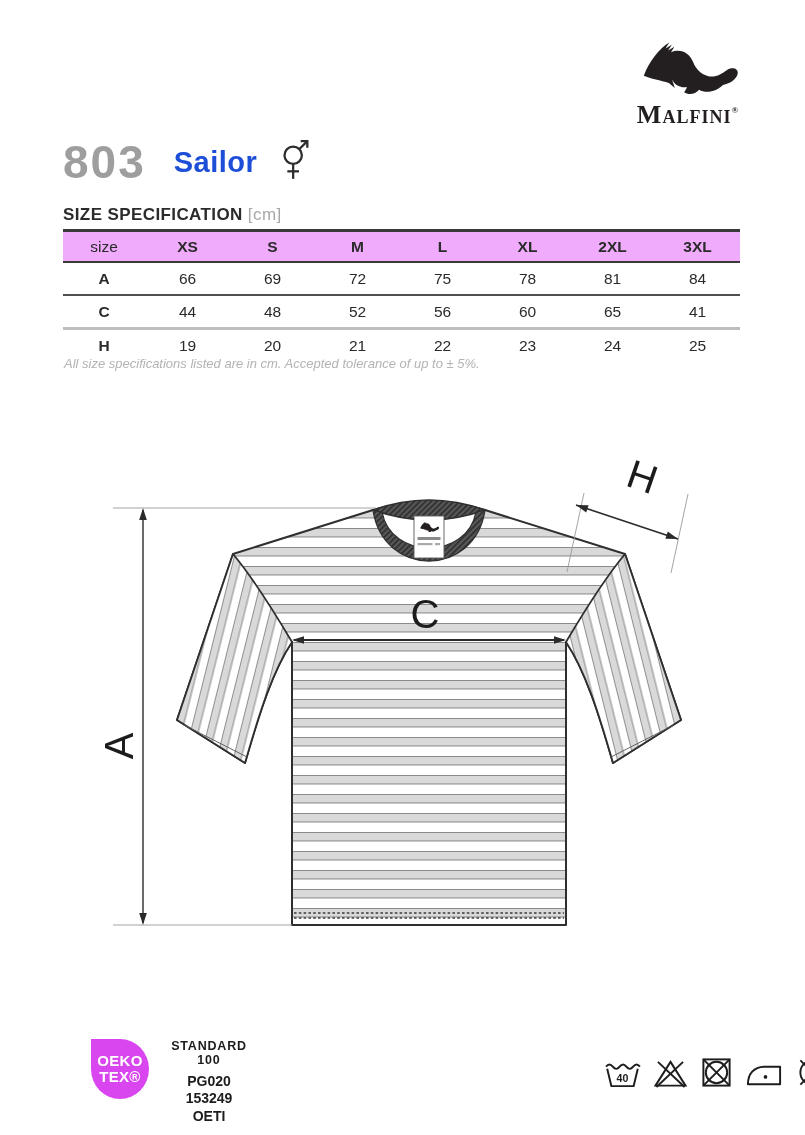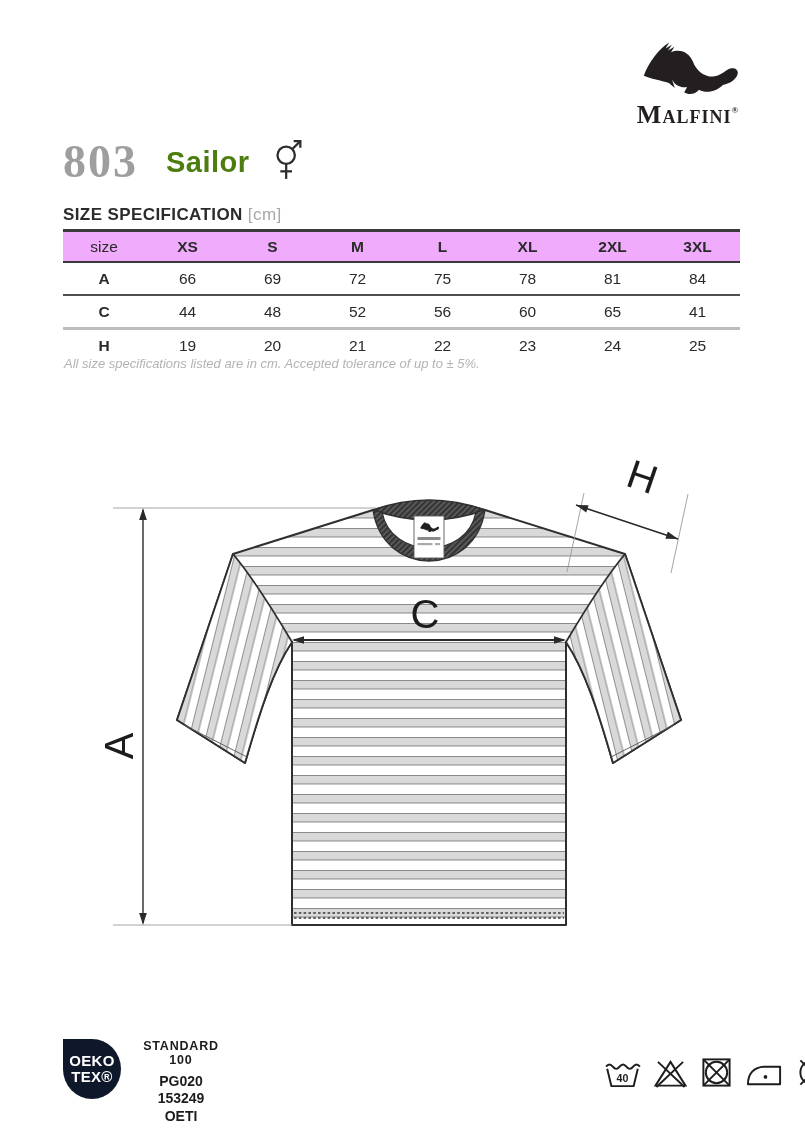--- a/index.html
+++ b/index.html
@@ -8,22 +8,22 @@
 
   
   .brand{position:absolute;left:612px;top:34px;width:152px;text-align:center;}
   .brand .eagle{display:block;margin:0 auto;}
   .brand .wordmark{font-family:"Liberation Serif", serif;font-weight:bold;
     font-variant:small-caps;font-size:26px;letter-spacing:1px;color:#231f20;line-height:1;}
   .brand .reg{font-size:9px;vertical-align:super;font-variant:normal;}
 
   
   .title-row{position:absolute;left:63px;top:136px;height:52px;display:flex;align-items:center;}
-  .product-code{font-size:46px;font-weight:bold;color:#9e9e9e;letter-spacing:2px;line-height:1;font-family:Liberation Serif, serif;}
-  .product-name{font-size:29px;font-weight:bold;color:#4d7c0f;margin-left:28px;letter-spacing:0.5px;}
+  .product-code{font-size:46px;font-weight:bold;color:#9e9e9e;letter-spacing:2px;line-height:1;}
+  .product-name{font-size:29px;font-weight:bold;color:#1d4ed8;margin-left:28px;letter-spacing:0.5px;}
   .gender-icon{margin-left:22px;margin-top:-4px;}
 
   
   .spec-heading{position:absolute;left:63px;top:205px;font-size:17px;font-weight:bold;
     color:#2b2b2b;letter-spacing:0.4px;}
   .spec-heading .unit{color:#a8a8a8;font-weight:normal;}
   .size-table{position:absolute;left:63px;top:229px;width:677px;border-top:3px solid #3a3a3a;}
   .tr{display:grid;grid-template-columns:82px repeat(7,1fr);}
   .tr.thead{background:#f0abfc;border-bottom:2px solid #3a3a3a;}
   .tr.row-a{border-bottom:2px solid #4f4f4f;}
@@ -207,21 +207,21 @@
       <line x1="489" y1="41" x2="472" y2="120" stroke="#9a9a9a" stroke-width="0.9"></line>
       <line x1="593" y1="42" x2="576" y2="121" stroke="#9a9a9a" stroke-width="0.9"></line>
       <line x1="481" y1="53" x2="583" y2="87" stroke="#2a2a2a" stroke-width="1.6"></line>
       <polygon points="481,53 491.2,60.4 493.6,53.2" fill="#2a2a2a"></polygon>
       <polygon points="583,87 570.4,86.8 572.8,79.6" fill="#2a2a2a"></polygon>
       <text class="dim-text" x="543" y="38" transform="rotate(19 543 38)" text-anchor="middle">H</text>
     </g>
   </svg>
 
   <div class="oeko">
-    <div class="oeko-badge" style="background:#0f172a;">
+    <div class="oeko-badge" style="background:#d946ef;margin-left:28px;">
       <div>OEKO</div>
       <div>TEX®</div>
     </div>
     <div class="oeko-text">
       <div class="std">STANDARD</div>
       <div class="std">100</div>
       <div class="code">
         <div>PG020 153249</div>
         <div>OETI</div>
       </div>

